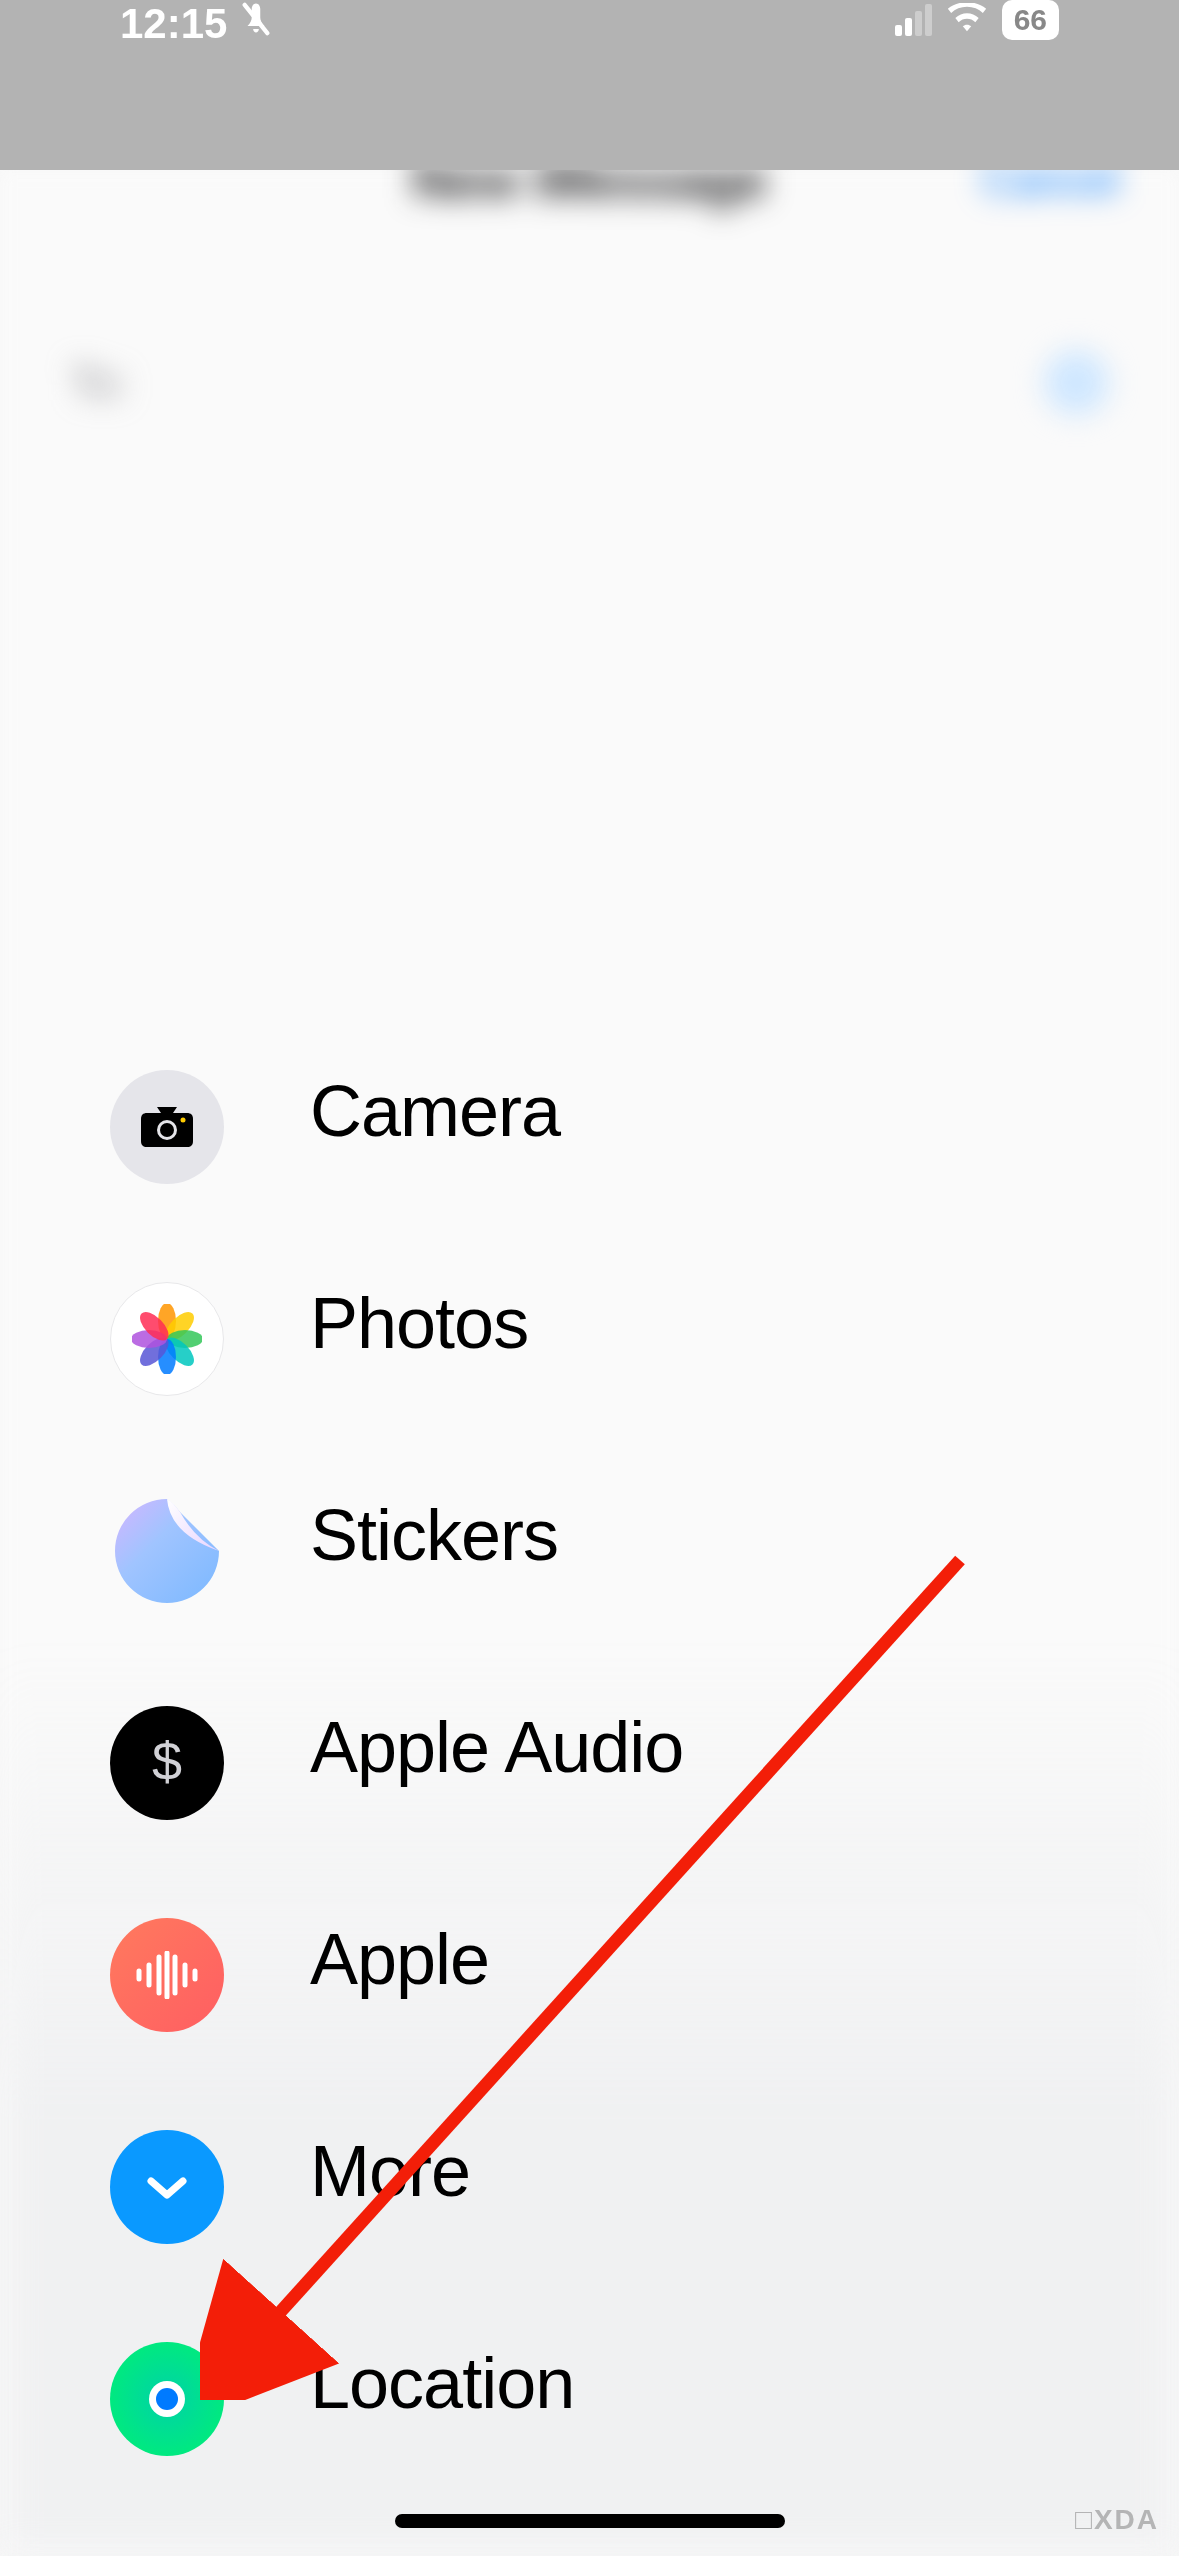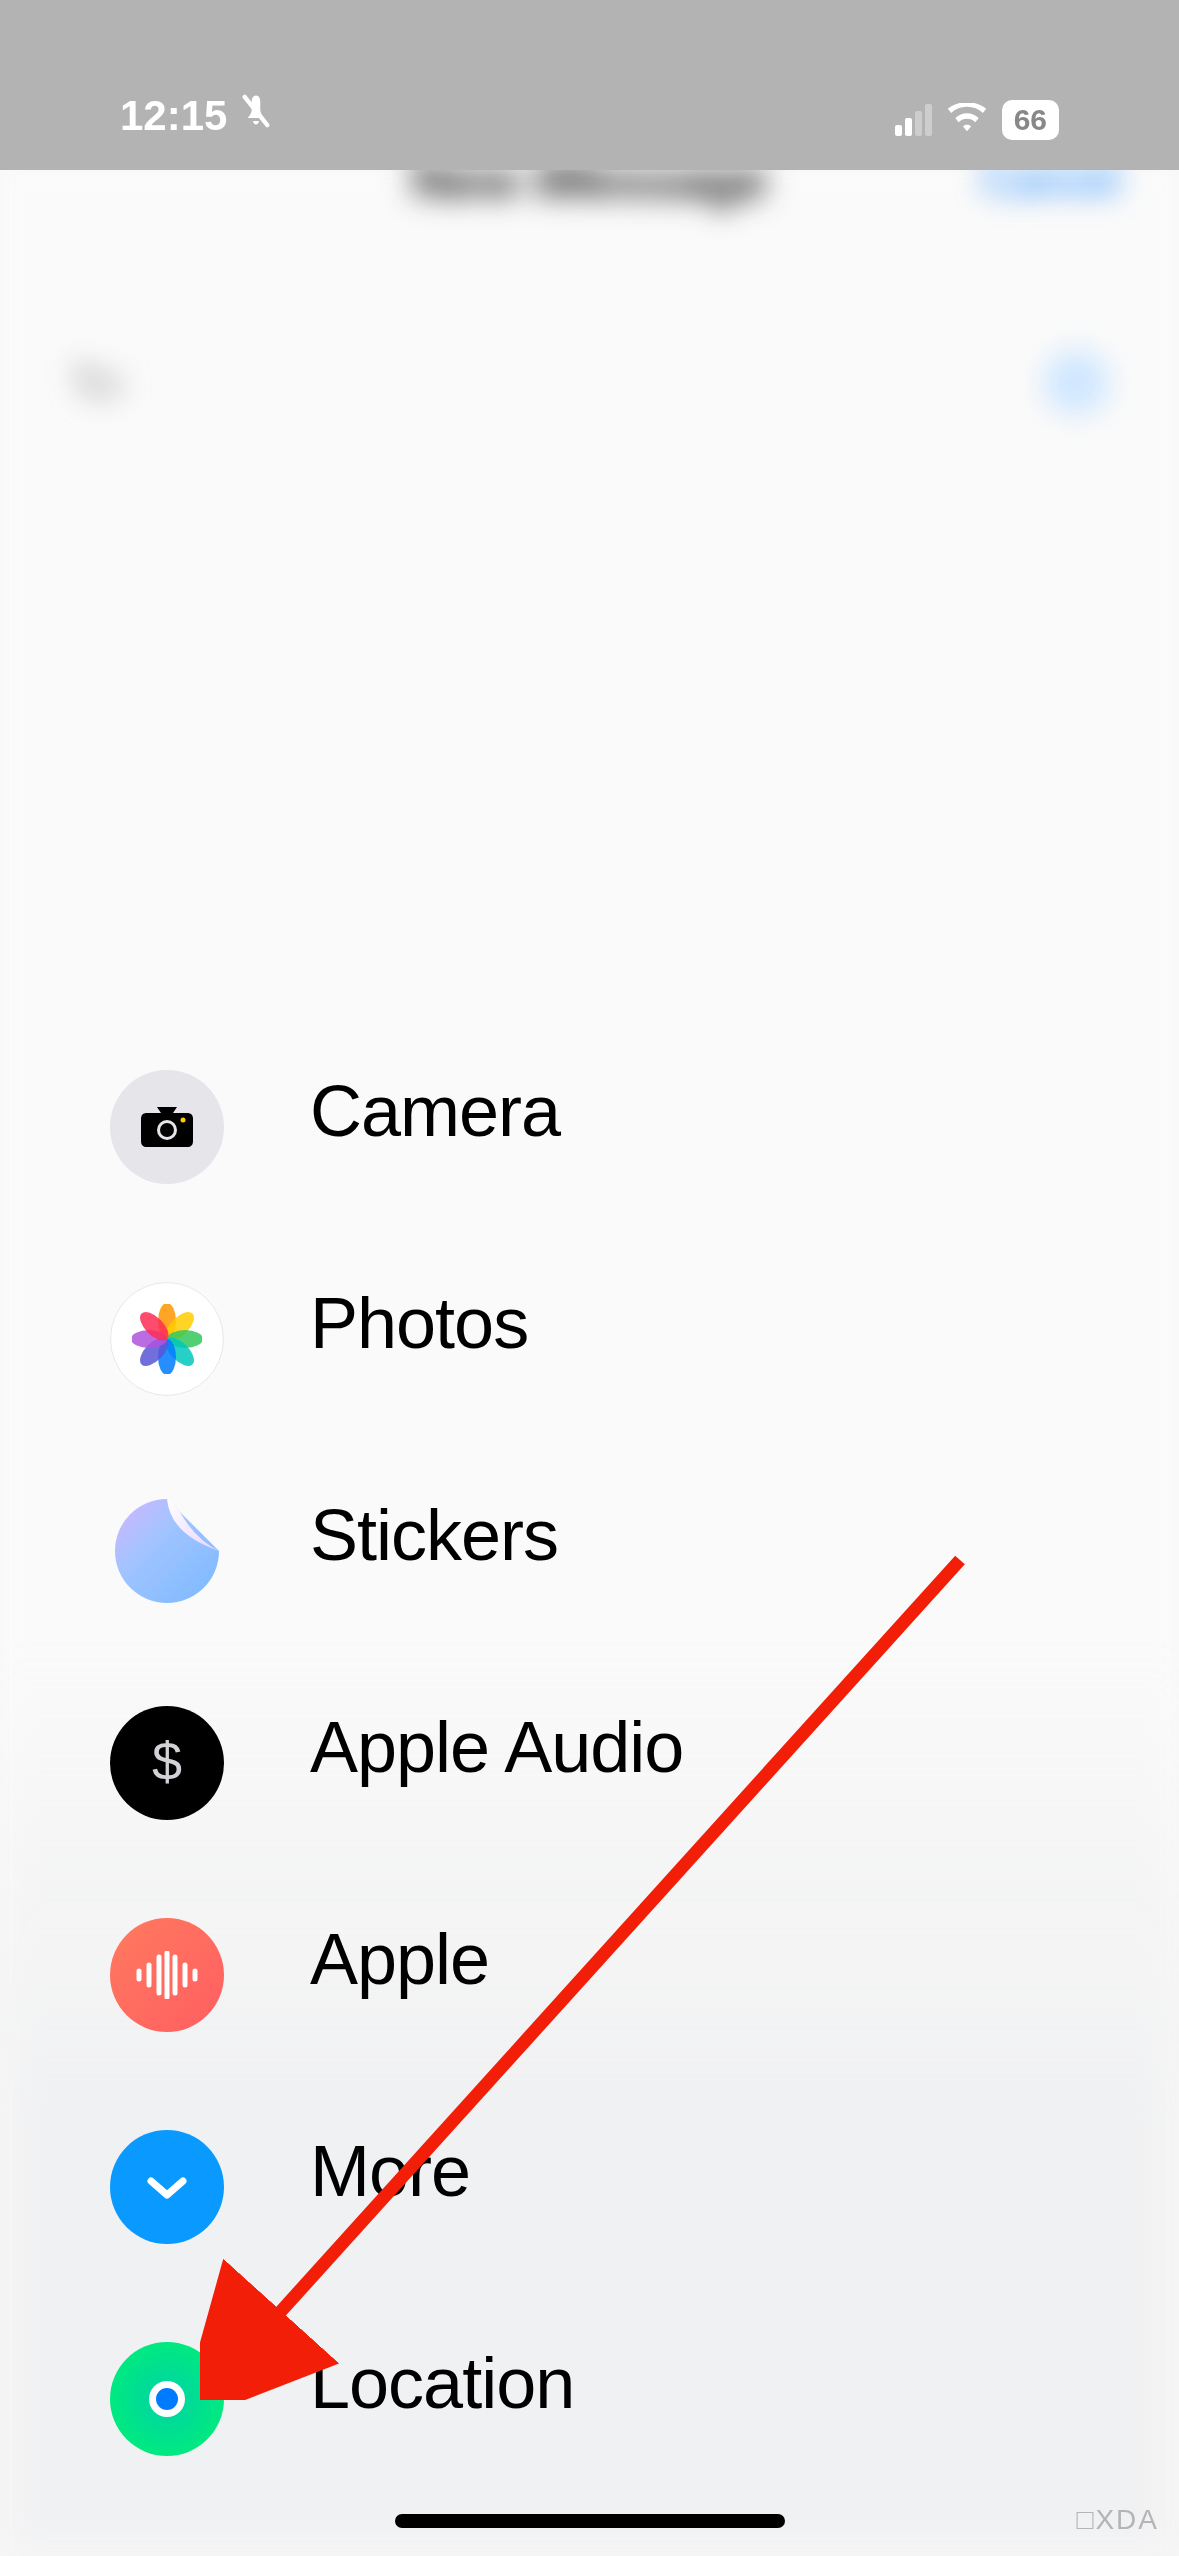--- a/index.html
+++ b/index.html
@@ -19,21 +19,21 @@
 
     .status-bar {
       position: absolute;
       top: 0;
       left: 0;
       right: 0;
       height: 170px;
       background: #b3b3b3;
       display: flex;
       justify-content: space-between;
-      align-items: flex-end;
+      align-items: flex-start;
       padding: 0 120px 30px 120px;
       z-index: 10;
     }
 
     .status-left {
       display: flex;
       align-items: center;
       gap: 12px;
       color: white;
       font-size: 42px;
@@ -217,21 +217,21 @@
       background: #000;
       border-radius: 10px;
       z-index: 10;
     }
 
     .watermark {
       position: absolute;
       bottom: 20px;
       right: 20px;
       font-size: 28px;
-      font-weight: 400;
+      font-weight: 700;
       color: rgba(120,120,120,0.5);
       letter-spacing: 2px;
       z-index: 20;
       font-family: Arial, sans-serif;
     }
 
     .kb-blur {
       position: absolute;
       bottom: 0;
       left: 0;

